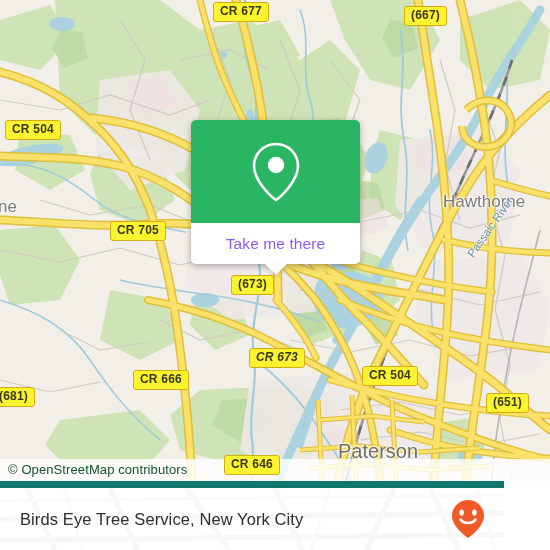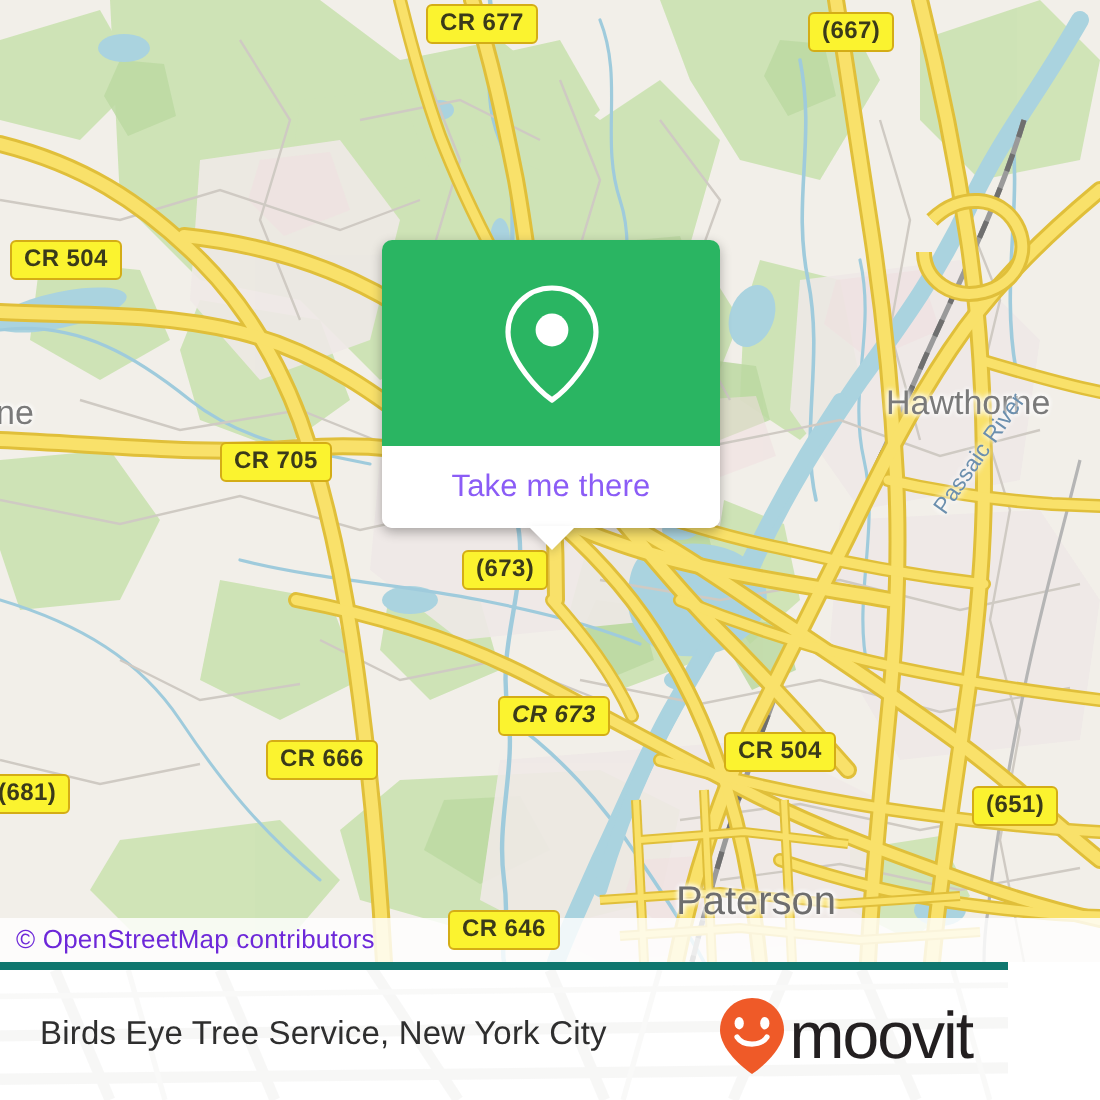--- a/index.html
+++ b/index.html
@@ -20,21 +20,21 @@
     overflow: hidden;
   }
   .map-svg { position: absolute; left: 0; top: 0; width: 550px; height: 481px; }
 
   
   .attribution {
     position: absolute; left: 0; bottom: 0;
     width: 100%;
     padding: 3px 8px 4px 8px;
     font-size: 13px;
-    color: #6d28d9;
+    color: #14532d;
     background: rgba(255,255,255,0.82);
     letter-spacing: .1px;
     white-space: nowrap;
   }
 
   
   .callout {
     position: absolute;
     left: 191px; top: 120px;
     width: 169px;
@@ -72,21 +72,21 @@
     filter: drop-shadow(0 2px 2px rgba(0,0,0,0.14));
   }
 
   
   .bottombar {
     position: absolute; left: 0; top: 481px;
     width: 504px; height: 69px;
     background: #ffffff;
     display: flex; align-items: center;
     padding: 0 18px 0 20px;
-    border-top: 4px solid #0f766e;
+    border-top: 7px solid #0f766e;
     overflow: hidden;
   }
   .bottombar-watermark {
     position: absolute; left: 0; top: 0; width: 100%; height: 100%;
     opacity: .5;
   }
   .place-title {
     position: relative;
     font-size: 16.5px;
     color: #2e2e2e;
@@ -423,17 +423,16 @@
 
     <span class="place-title">Birds Eye Tree Service, New York City</span>
 
     <div class="brand">
       <svg width="36" height="40" viewBox="0 0 36 40">
         <path d="M18 1 C9.2 1 2 8.2 2 17 C2 26.5 13.5 36 18 39 C22.5 36 34 26.5 34 17 C34 8.2 26.8 1 18 1 Z" fill="#ef5a28"></path>
         <ellipse cx="11.6" cy="13.6" rx="2.3" ry="3.1" fill="#ffffff"></ellipse>
         <ellipse cx="24.4" cy="13.6" rx="2.3" ry="3.1" fill="#ffffff"></ellipse>
         <path d="M10.5 20.5 C13.5 25.2 22.5 25.2 25.5 20.5" stroke="#ffffff" stroke-width="2.6" fill="none" stroke-linecap="round"></path>
       </svg>
-      <span class="brand-word">moovit</span>
     </div>
   </div>
 
 </div>
 
 </body></html>

